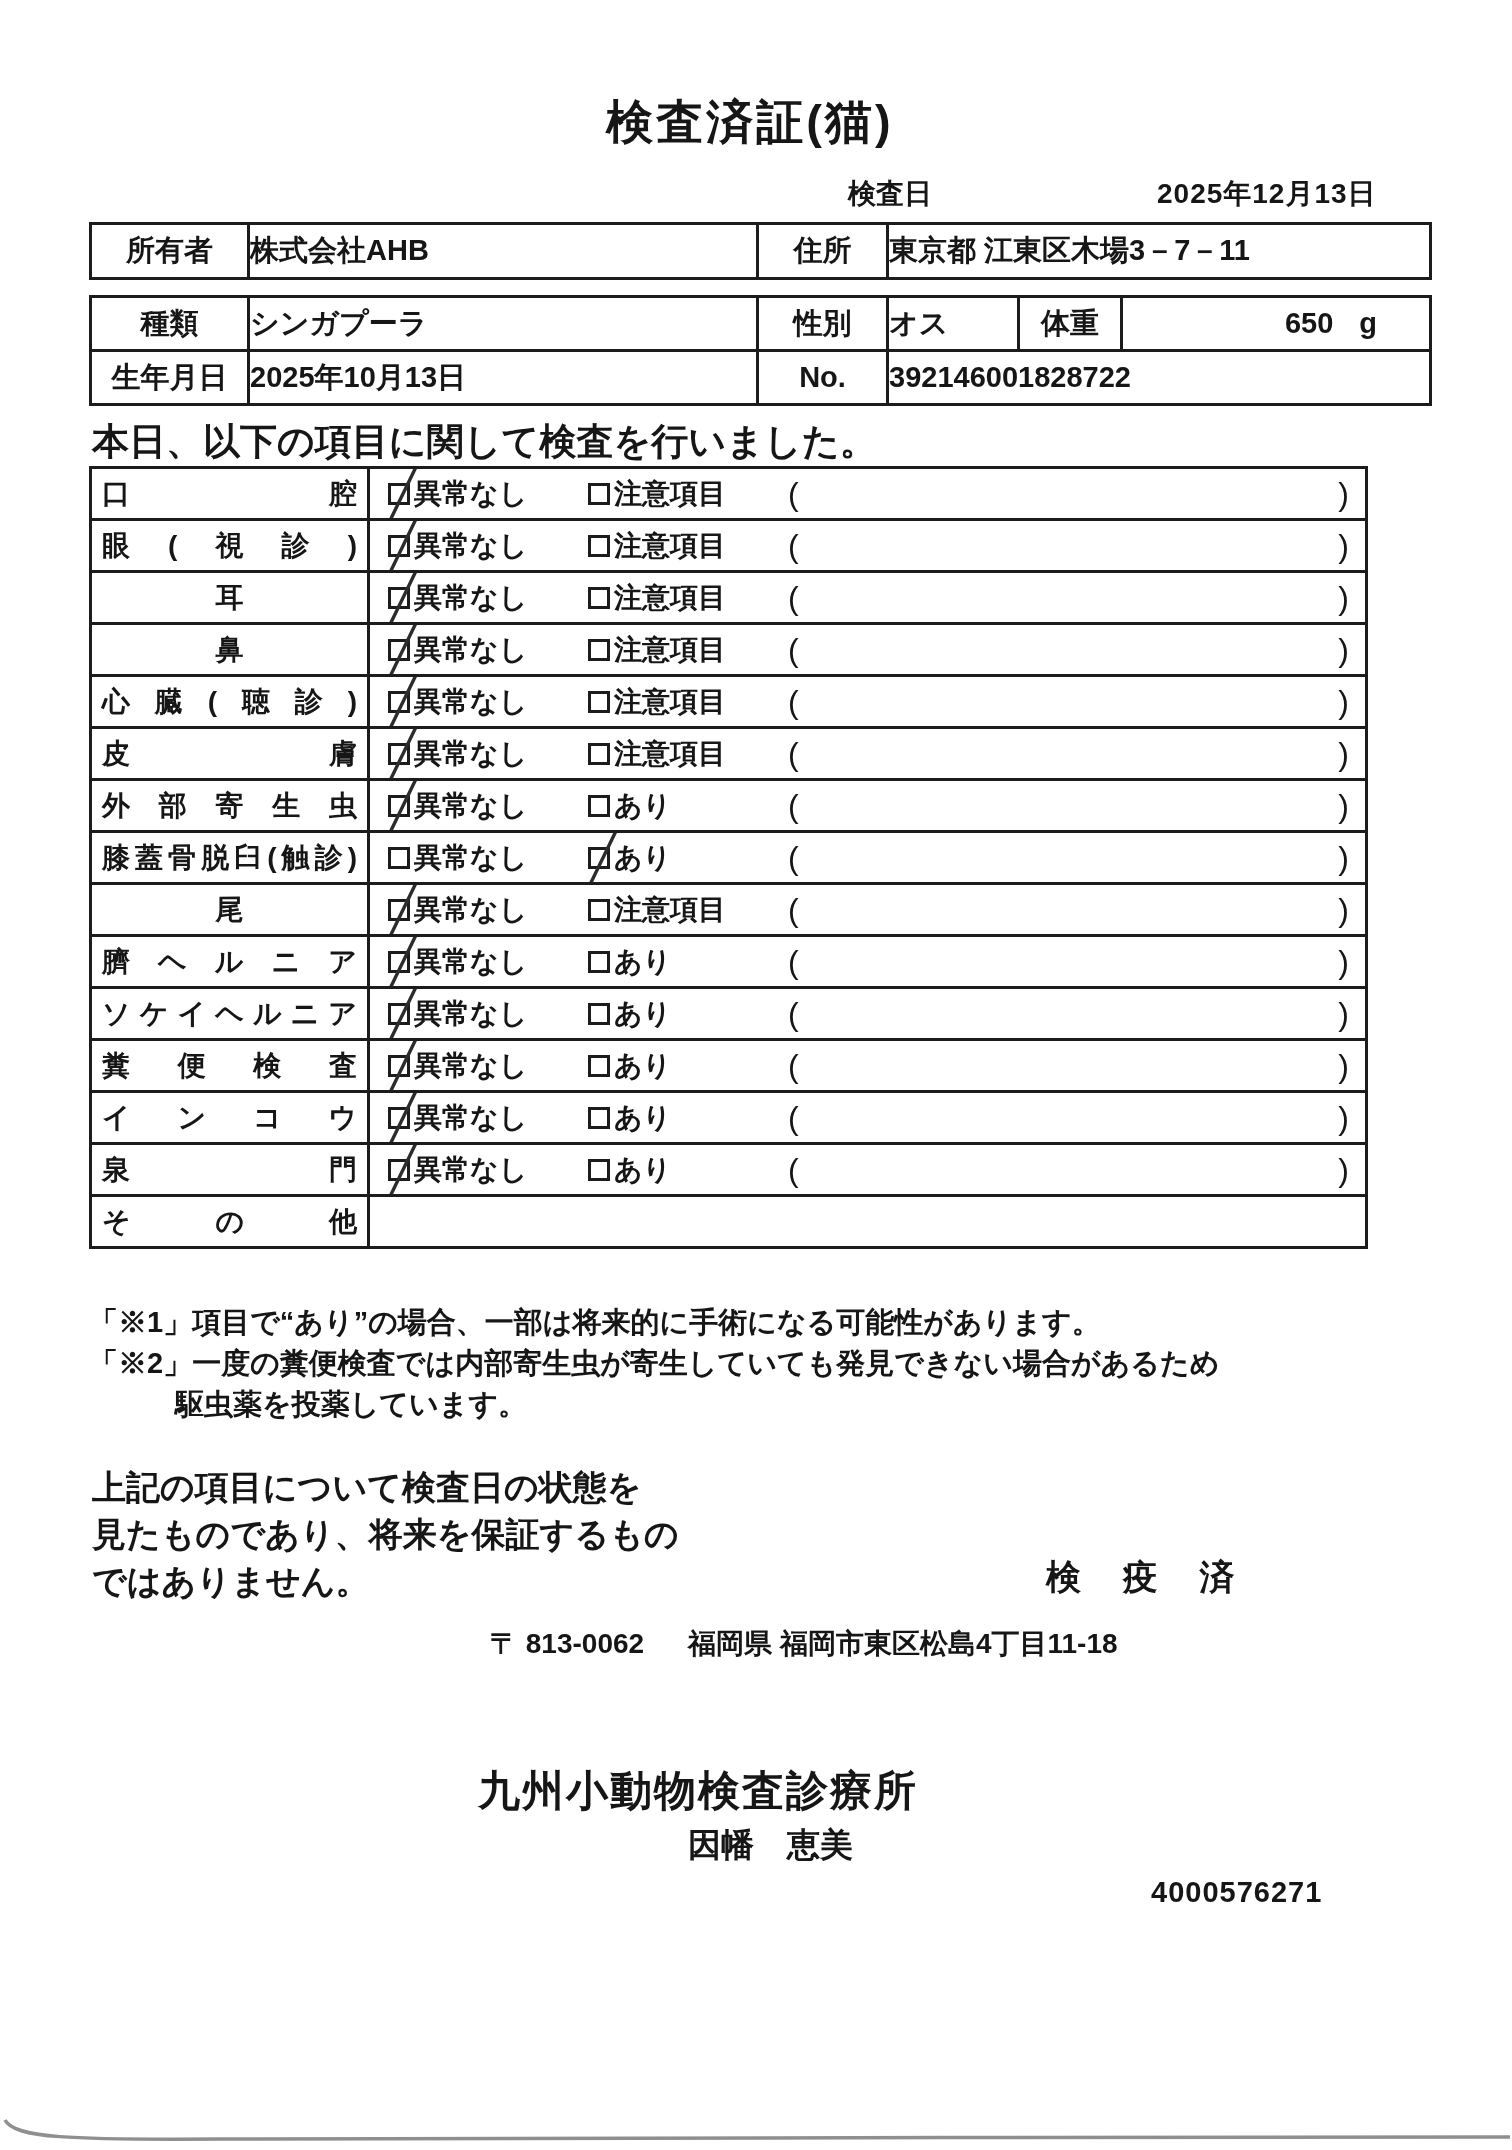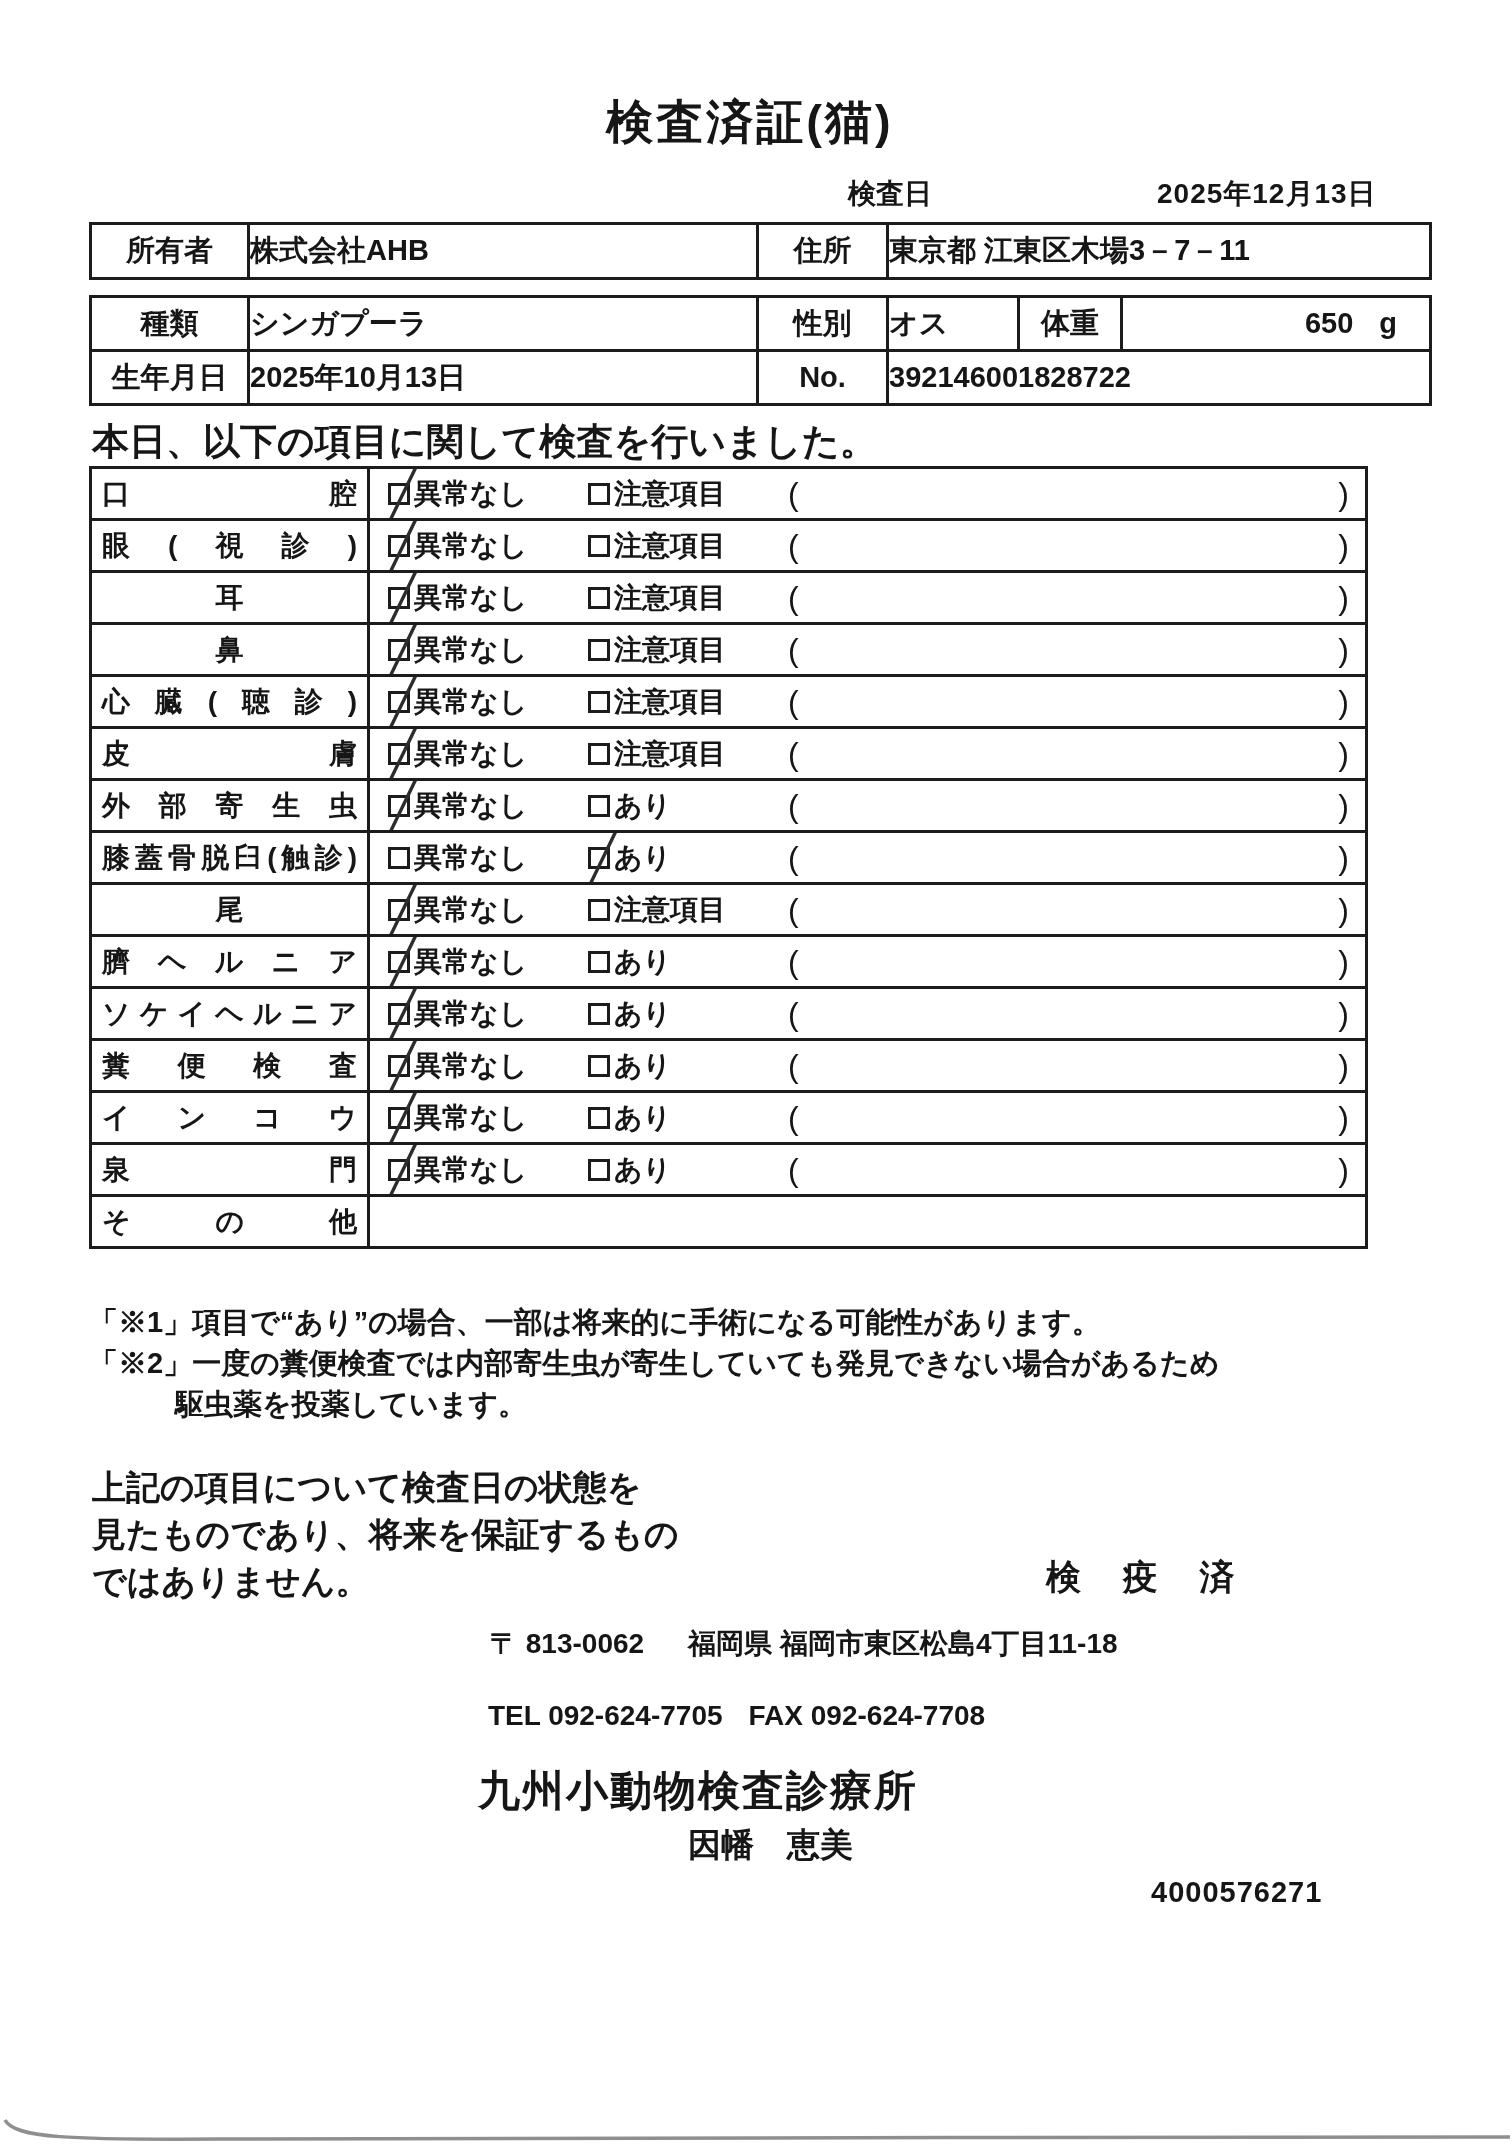--- a/index.html
+++ b/index.html
@@ -34,21 +34,21 @@
     padding: 0; vertical-align: middle; overflow: hidden; margin-left: 12px;
   }
   td.cell-label { text-align: center; }
   td.cell-value { text-align: left; padding-left: 16px; }
 
   #owner-table { left: 89px; top: 222px; width: 1340px; }
   #owner-table td { height: 52px; }
 
   #animal-table { left: 89px; top: 295px; width: 1340px; }
   #animal-table td { height: 51px; }
-  .weight-cell { display: flex; align-items: center; justify-content: flex-end; padding-right: 32px; }
+  .weight-cell { display: flex; align-items: center; justify-content: flex-end; padding-right: 52px; }
   .weight-unit { margin-left: 26px; font-weight: bold; }
 
   .intro {
     position: absolute; left: 92px; top: 420px;
     font-size: 37px; font-weight: bold; line-height: 1.2;
   }
 
   #checklist { left: 89px; top: 466px; width: 1279px; }
   #checklist td { height: 49px; border: 3px solid #1c1c1c; }
   #checklist td.lbl-cell { width: 255px; padding: 0 10px; }
@@ -570,23 +570,20 @@
     <div>見たものであり、将来を保証するもの</div>
     <div>ではありません。</div>
   </div>
 
   <div class="stamp">検 疫 済</div>
 
   <div class="postal-line">
     <span>〒 813-0062</span><span class="postal-gap"></span><span>福岡県 福岡市東区松島4丁目11-18</span>
   </div>
 
-  <div class="tel-line">
-    <span>TEL 092-624-7705</span><span class="tel-gap"></span><span>FAX 092-624-7708</span>
-  </div>
 
   <div class="clinic-name">九州小動物検査診療所</div>
   <div class="examiner">因幡　恵美</div>
   <div class="serial">4000576271</div>
 
   <svg class="scan-edge" viewBox="0 0 1512 38" preserveAspectRatio="none">
     <path d="M5,8 C14,26 70,28 220,27 C600,25 1100,26 1510,25"></path>
   </svg>
 
 </div>

